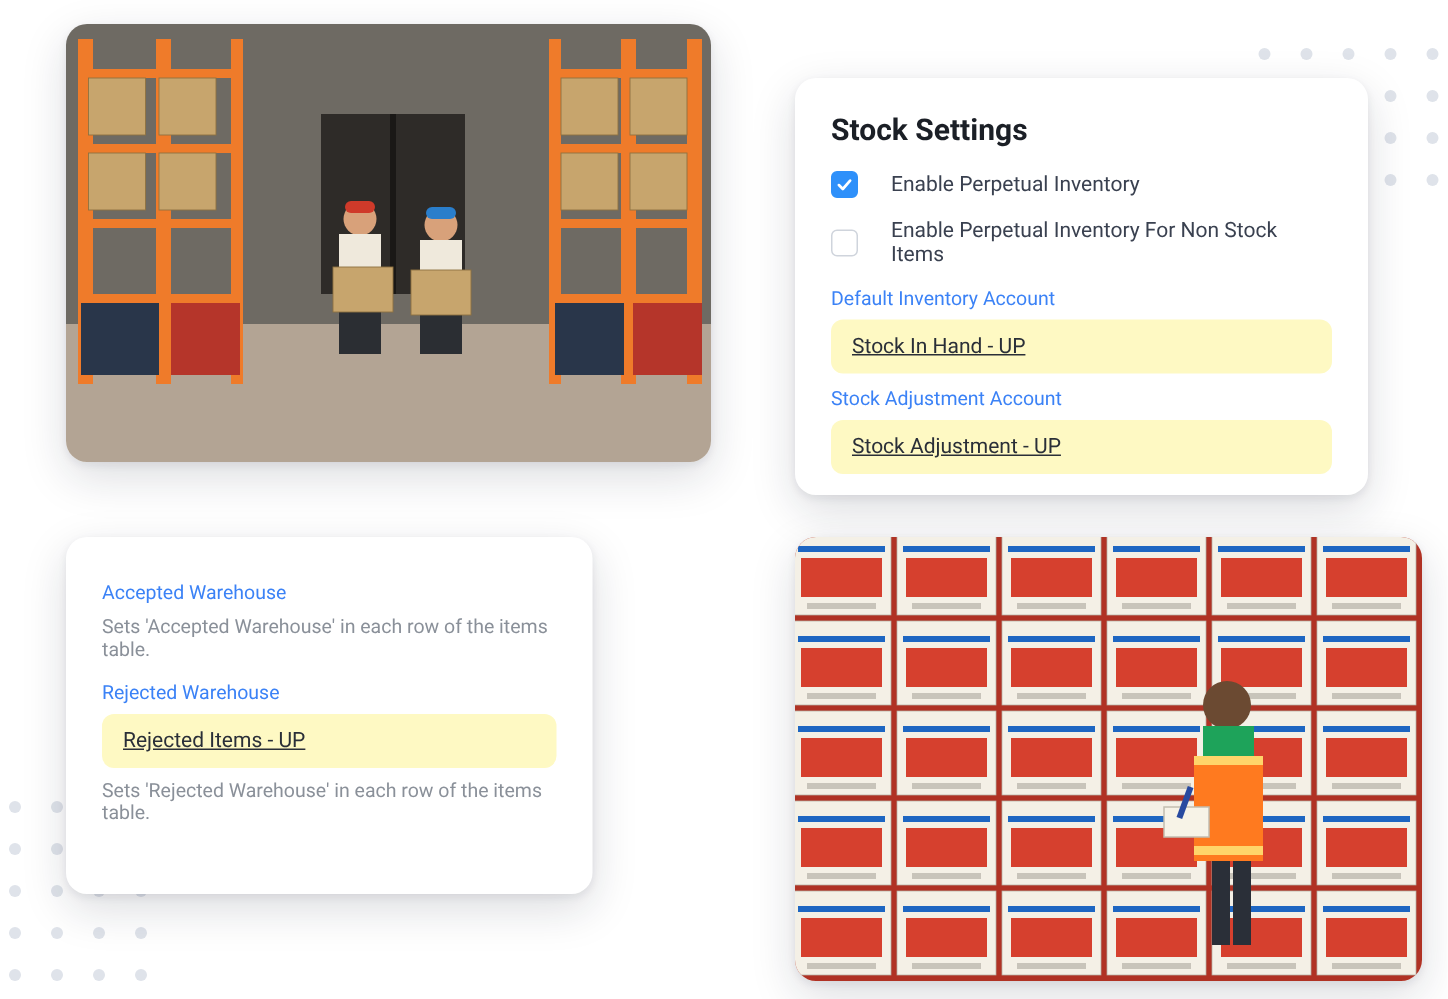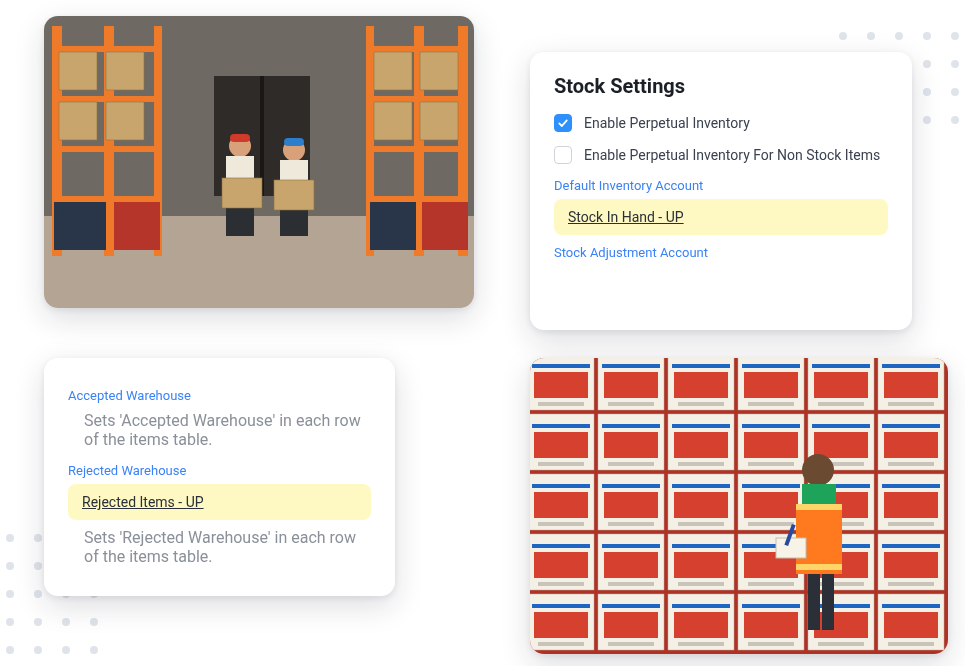--- a/index.html
+++ b/index.html
@@ -48,21 +48,21 @@
   
   #warehouse-photo { left: 44px; top: 16px; width: 430px; height: 292px; }
   #stock-photo     { left: 530px; top: 358px; width: 418px; height: 296px; }
 
   
   #stock-settings { left: 530px; top: 52px; width: 382px; height: 278px; padding: 22px 24px; }
   #stock-settings h2 {
     font-size: 20px; font-weight: 700; color: #1b1f26; margin-bottom: 16px;
   }
   .check-row {
-    display: flex; align-items: center; gap: 12px; margin-bottom: 14px;
+    display: flex; align-items: center; gap: 22px; margin-bottom: 14px;
     font-size: 14px; color: #3a4150;
   }
   .checkbox {
     width: 18px; height: 18px; border-radius: 4px; border: 1.5px solid #cfd4dc;
     display: inline-flex; align-items: center; justify-content: center;
     flex-shrink: 0;
   }
   .checkbox.checked {
     background: #2e90fa; border-color: #2e90fa;
   }
@@ -71,21 +71,21 @@
     font-size: 13px; color: #3b82f6; margin: 10px 0 6px 0;
   }
   .select {
     background: #fef9c3; border-radius: 8px; padding: 10px 14px;
     font-size: 14px; color: #2a2f38; text-decoration: underline;
   }
 
   
   #wh-settings { left: 44px; top: 358px; width: 351px; height: 238px; padding: 20px 24px; }
   .hint {
-    font-size: 16px; color: #8a9099; margin: 8px 0 14px 16px;
+    font-size: 13px; color: #8a9099; margin: 8px 0 14px 0;
   }
 
   
   .wh-sky { fill: #6e6a63; }
   .wh-floor { fill: #b3a494; }
   .rack { fill: #ef7b2a; }
   .rack-dark { fill: #29364a; }
   .box { fill: #c7a56d; stroke: #8f7240; stroke-width: 0.6; }
   .worker-body { fill: #2b2e33; }
   .worker-top { fill: #efe9dc; }
@@ -226,20 +226,23 @@
     <span class="checkbox"></span>
     <span>Enable Perpetual Inventory For Non Stock Items</span>
   </div>
 
   <div class="field-label">Default Inventory Account</div>
   <div class="select">
     <span>Stock In Hand - UP</span>
   </div>
 
   <div class="field-label">Stock Adjustment Account</div>
+  <div class="select">
+    <span>Stock Adjustment - UP</span>
+  </div>
 </div>
 
 <div id="wh-settings" class="card">
   <div class="field-label">Accepted Warehouse</div>
   <div class="hint">Sets 'Accepted Warehouse' in each row of the items table.</div>
 
   <div class="field-label">Rejected Warehouse</div>
   <div class="select">
     <span>Rejected Items - UP</span>
   </div>

